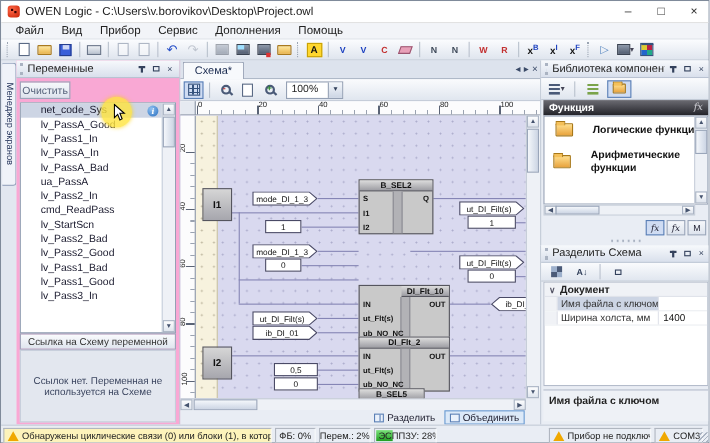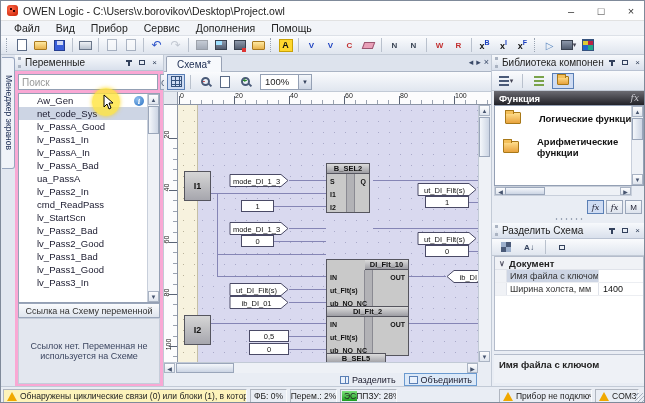--- a/index.html
+++ b/index.html
@@ -352,26 +352,24 @@
         <div class="ph-btn">
             <div class="pin-glyph"></div>
           </div>
         <div class="ph-btn">
             <div class="box-glyph"></div>
           </div>
         <div class="ph-btn">×</div>
       </div>
     </div>
     <div class="search-row">
-      <input class="search-input" placeholder="Поиск" style="">
       <div class="clear-btn">Очистить</div>
     </div>
     <div class="var-list" id="varlist">
 
-        <div class="var-item">Aw_Gen</div>
         <div class="var-item selected">net_code_Sys</div>
         <div class="var-item">lv_PassA_Good</div>
         <div class="var-item">lv_Pass1_In</div>
         <div class="var-item">lv_PassA_In</div>
         <div class="var-item">lv_PassA_Bad</div>
         <div class="var-item">ua_PassA</div>
         <div class="var-item">lv_Pass2_In</div>
         <div class="var-item">cmd_ReadPass</div>
         <div class="var-item">lv_StartScn</div>
         <div class="var-item">lv_Pass2_Bad</div>
@@ -456,21 +454,21 @@
       <div class="wire" style="left: 125px; top: 231px; width: 37px; height: 1px;"></div>
       <div class="wire" style="left: 125px; top: 244px; width: 37px; height: 1px;"></div>
       <div class="wire" style="left: 209px; top: 75px; width: 105px; height: 1px;"></div>
       <div class="wire" style="left: 209px; top: 123px; width: 105px; height: 1px;"></div>
       <div class="wire" style="left: 245px; top: 171px; width: 37px; height: 1px;"></div>
       <div class="wire" style="left: 245px; top: 218px; width: 69px; height: 1px;"></div>
       <div class="wire" style="left: 305px; top: 97px; width: 9px; height: 1px;"></div>
       <div class="wire" style="left: 305px; top: 146px; width: 9px; height: 1px;"></div>
       <div class="rail" style="left: 20px; top: 66px;">I1</div>
       <div class="rail" style="left: 20px; top: 210px;">I2</div>
-      <div class="fblock" style="left: 162px; top: 58px; width: 44px; height: 50px;">
+      <div class="fblock" style="left: 162px; top: 58px; width: 68px; height: 50px;">
         <div class="fb-title">B_SEL2</div>
         <div class="pin pin-l" style="top: 11px;">S</div>
         <div class="pin pin-l" style="top: 24px;">I1</div>
         <div class="pin pin-l" style="top: 37px;">I2</div>
         <div class="pin pin-r" style="top: 11px;">Q</div>
       </div>
       <div class="fblock" style="left: 162px; top: 154px; width: 83px; height: 50px; padding-left: 38px;">
         <div class="fb-title">DI_Flt_10</div>
         <div class="pin pin-l" style="top: 11px;">IN</div>
         <div class="pin pin-l" style="top: 24px;">ut_Flt(s)</div>

